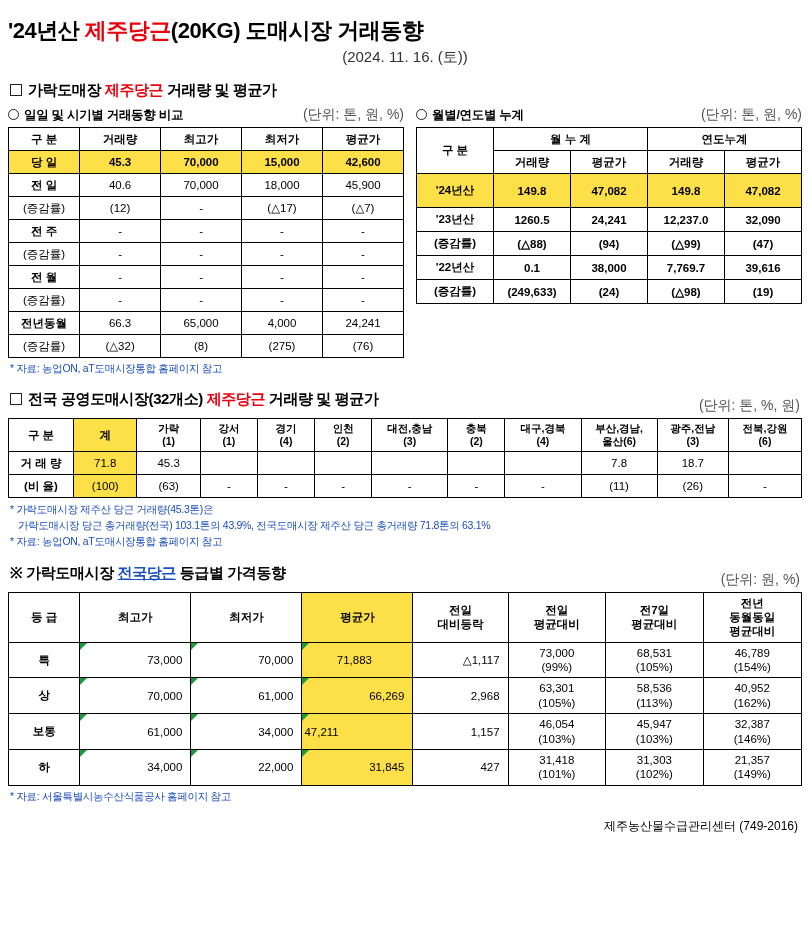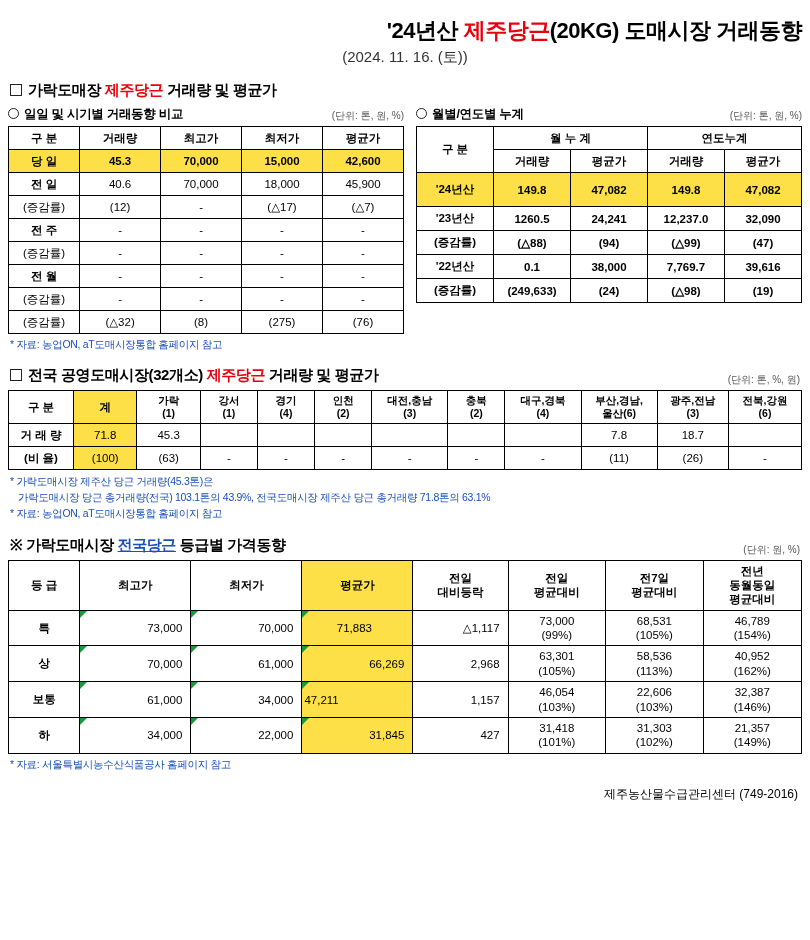--- a/index.html
+++ b/index.html
@@ -7,21 +7,21 @@
     width:810px;
     background:#ffffff;
     font-family:"Liberation Sans", sans-serif;
     color:#000000;
     font-size:12px;
   }
   .page{width:810px;box-sizing:border-box;padding:10px 8px 6px 8px;}
 
   
   .title{
-    text-align:right;
+    text-align:left;
     font-size:22px;
     font-weight:bold;
     letter-spacing:-0.5px;
     margin:6px 0 2px 0;
   }
   .title .red{color:#e8000d;}
   .subtitle{
     text-align:center;
     font-size:15px;
     color:#333;
@@ -58,21 +58,21 @@
     display:inline-block;
     width:9px;height:9px;
     border:1.6px solid #222;
     border-radius:50%;
     margin-right:5px;
     vertical-align:middle;
     position:relative;top:-1px;
   }
 
   .unit{
-    font-size:10px;
+    font-size:14px;
     color:#555;
     text-align:right;
     white-space:nowrap;
   }
 
   .row-head{
     display:flex;
     align-items:flex-end;
     justify-content:space-between;
     margin-bottom:3px;
@@ -217,20 +217,27 @@
           <td>-</td>
           <td>-</td>
           <td>-</td>
         </tr>
         <tr>
           <td>(증감률)</td>
           <td>-</td>
           <td>-</td>
           <td>-</td>
           <td>-</td>
+        </tr>
+        <tr>
+          <td class="bold">전년동월</td>
+          <td>66.3</td>
+          <td>65,000</td>
+          <td>4,000</td>
+          <td>24,241</td>
         </tr>
         <tr>
           <td>(증감률)</td>
           <td>(△32)</td>
           <td>(8)</td>
           <td>(275)</td>
           <td>(76)</td>
         </tr>
       </tbody>
         </table>
@@ -443,21 +450,21 @@
       <td class="two-line"><span>40,952</span><br><span>(162%)</span></td>
     </tr>
 
     <tr style="height:34px">
       <td class="bold">보통</td>
       <td class="mark" style="text-align:right;padding-right:8px">61,000</td>
       <td class="mark" style="text-align:right;padding-right:8px">34,000</td>
       <td class="mark shade" style="text-align:left;padding-right:8px">47,211</td>
       <td style="text-align:right;padding-right:8px">1,157</td>
       <td class="two-line"><span>46,054</span><br><span>(103%)</span></td>
-      <td class="two-line"><span>22,606</span><br><span>(103%)</span></td>
+      <td class="two-line"><span>45,947</span><br><span>(103%)</span></td>
       <td class="two-line"><span>32,387</span><br><span>(146%)</span></td>
     </tr>
 
     <tr style="height:34px">
       <td class="bold">하</td>
       <td class="mark" style="text-align:right;padding-right:8px">34,000</td>
       <td class="mark" style="text-align:right;padding-right:8px">22,000</td>
       <td class="mark shade" style="text-align:right;padding-right:8px">31,845</td>
       <td style="text-align:right;padding-right:8px">427</td>
       <td class="two-line"><span>31,418</span><br><span>(101%)</span></td>

